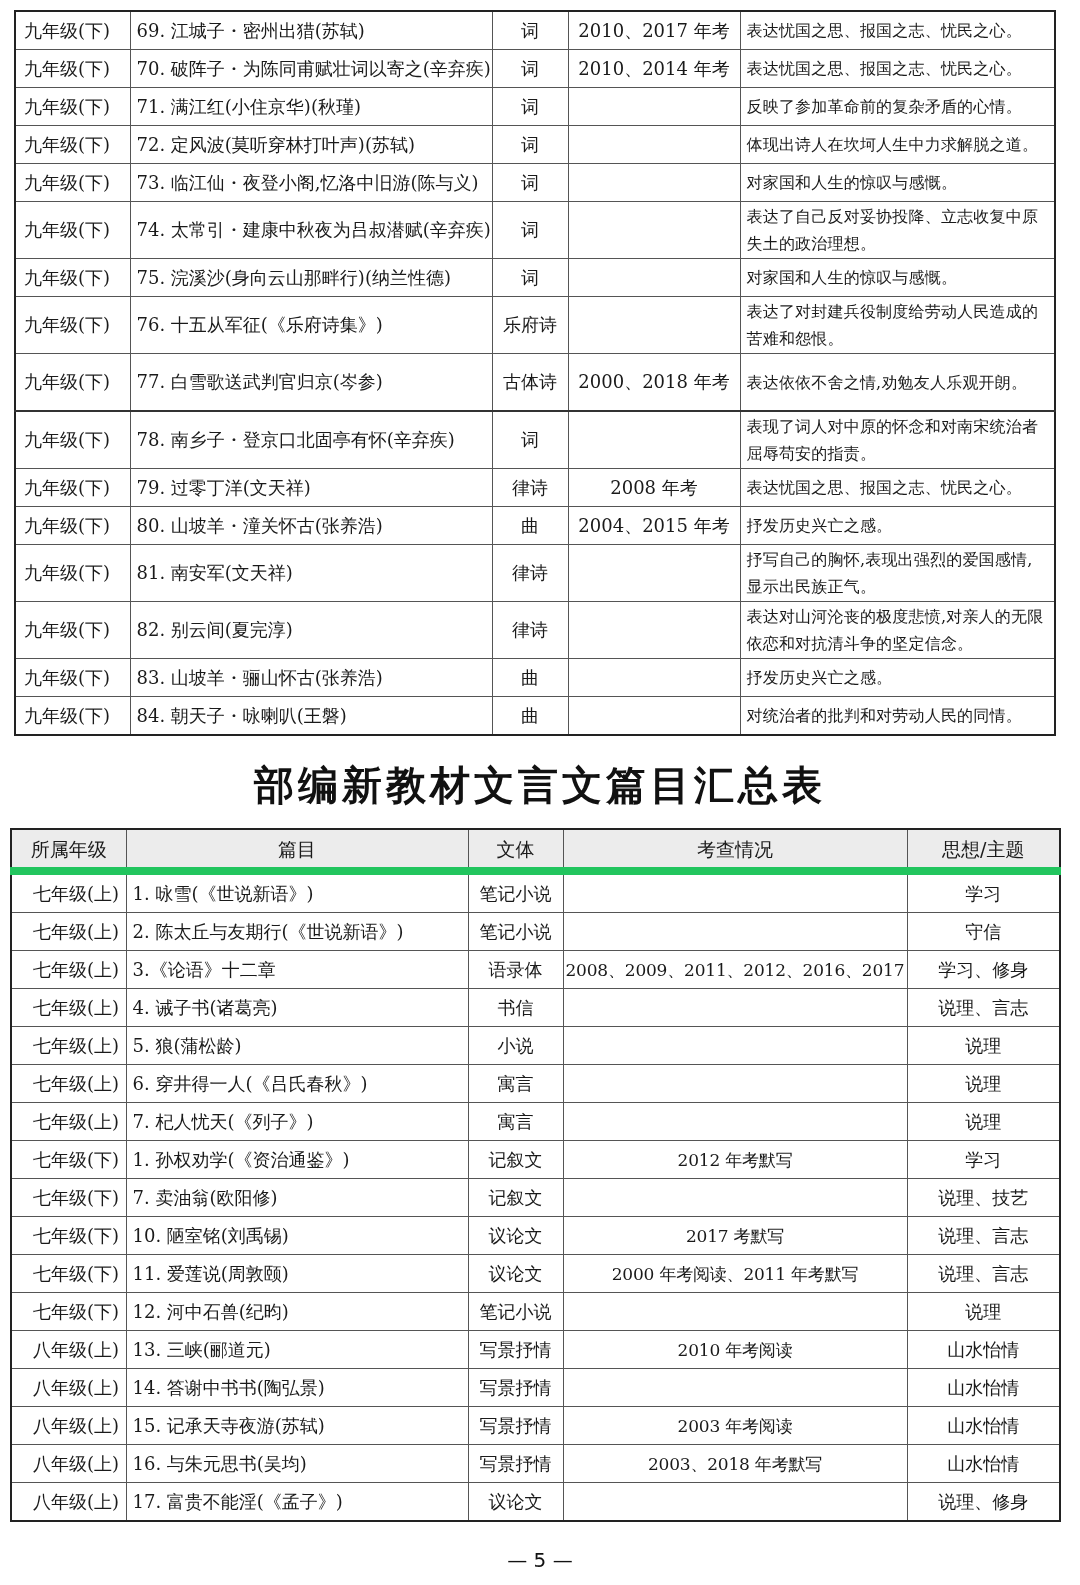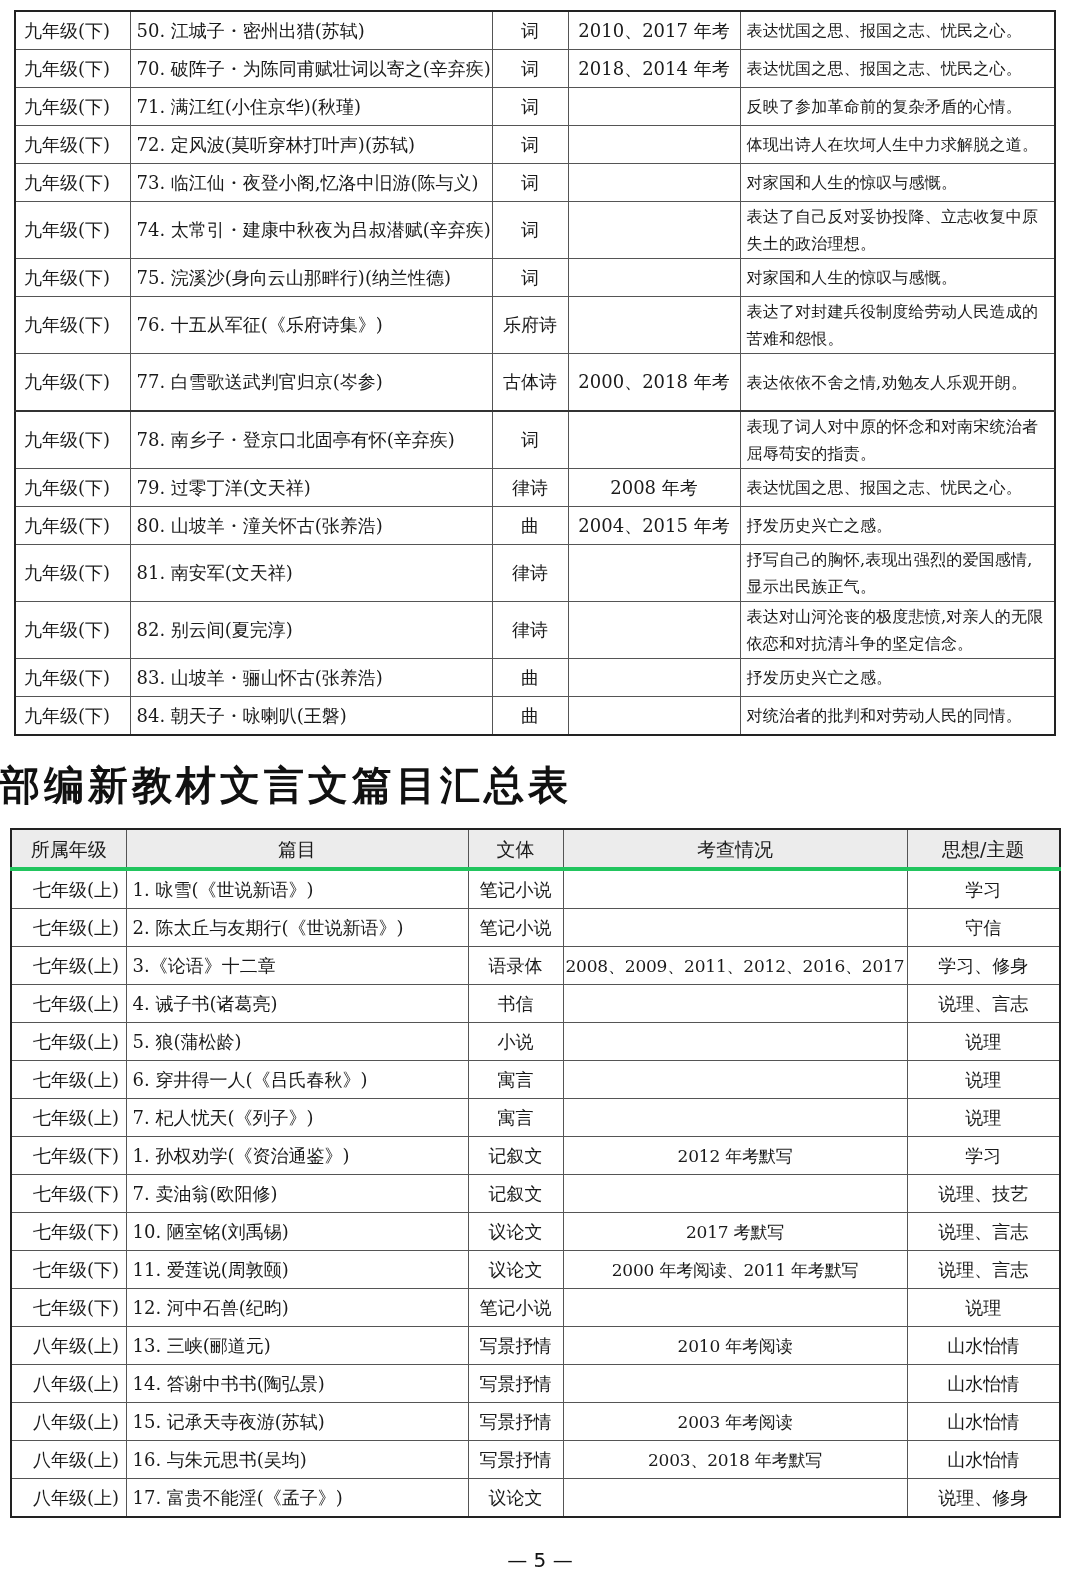--- a/index.html
+++ b/index.html
@@ -20,29 +20,29 @@
     #poem-table { left: 14px; top: 10px; width: 1040px; border: 2px solid #222; padding-left: 15px; }
     #poem-table td { height: 37px; }
     #poem-table td.tall { height: 56px; }
     #poem-table td.grade { padding-left: 8px; }
     #poem-table td.center { text-align: center; }
     #poem-table td.theme { white-space: normal; line-height: 27px; font-size: 16px; padding-left: 6px; letter-spacing: 0.2px; }
     #poem-table tr.sep td { border-top: 2px solid #333; }
 
     #title {
       position: absolute; left: 0; width: 1080px; top: 758px;
-      text-align: left; font-family: "DejaVu Sans", "Liberation Sans", sans-serif;
+      text-align: center; font-family: "DejaVu Sans", "Liberation Sans", sans-serif;
       font-weight: bold; font-size: 40px; letter-spacing: 4px; color: #111;
     }
 
     #prose-table { left: 10px; top: 828px; width: 1049px; border: 2px solid #222; }
     #prose-table th {
       background: #ececec; height: 37px; font-weight: normal;
       font-family: "DejaVu Sans", "Liberation Sans", sans-serif; font-size: 19px;
-      text-align: center; border-bottom: 4px solid #22c55e;
+      text-align: center; border-bottom: 8px solid #22c55e;
     }
     #prose-table td { height: 37px; }
     #prose-table td.grade { padding-left: 21px; }
     #prose-table td.center { text-align: center; }
     #prose-table td.exam { text-align: center; padding: 0 2px; font-size: 17px; letter-spacing: -0.2px; }
 
     #page-number {
       position: absolute; left: 0; width: 1080px; top: 1548px;
       text-align: center; font-family: "DejaVu Sans", "Liberation Sans", sans-serif;
       font-size: 20px; color: #111;
@@ -55,30 +55,30 @@
   <colgroup>
     <col style="width:115px">
       <col style="width:362px">
       <col style="width:76px">
       <col style="width:172px">
       <col style="width:315px">
   </colgroup>
   <tbody id="poem-body">
       <tr>
         <td class="grade">九年级(下)</td>
-        <td>50. 江城子・密州出猎(苏轼)</td>
+        <td>69. 江城子・密州出猎(苏轼)</td>
         <td class="center">词</td>
         <td class="center">2010、2017 年考</td>
         <td class="theme">表达忧国之思、报国之志、忧民之心。</td>
       </tr>
       <tr>
         <td class="grade">九年级(下)</td>
         <td>70. 破阵子・为陈同甫赋壮词以寄之(辛弃疾)</td>
         <td class="center">词</td>
-        <td class="center">2018、2014 年考</td>
+        <td class="center">2010、2014 年考</td>
         <td class="theme">表达忧国之思、报国之志、忧民之心。</td>
       </tr>
       <tr>
         <td class="grade">九年级(下)</td>
         <td>71. 满江红(小住京华)(秋瑾)</td>
         <td class="center">词</td>
         <td class="center"></td>
         <td class="theme">反映了参加革命前的复杂矛盾的心情。</td>
       </tr>
       <tr>

